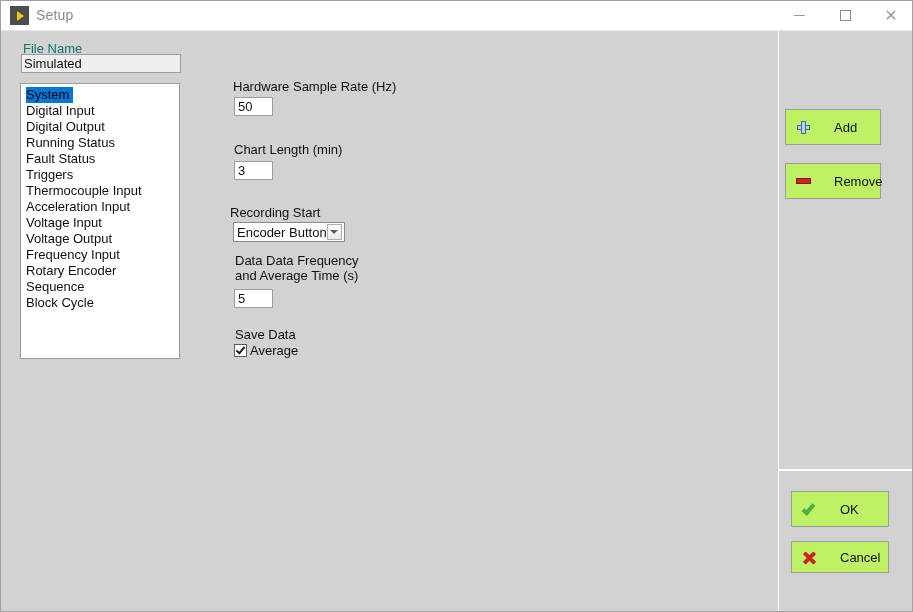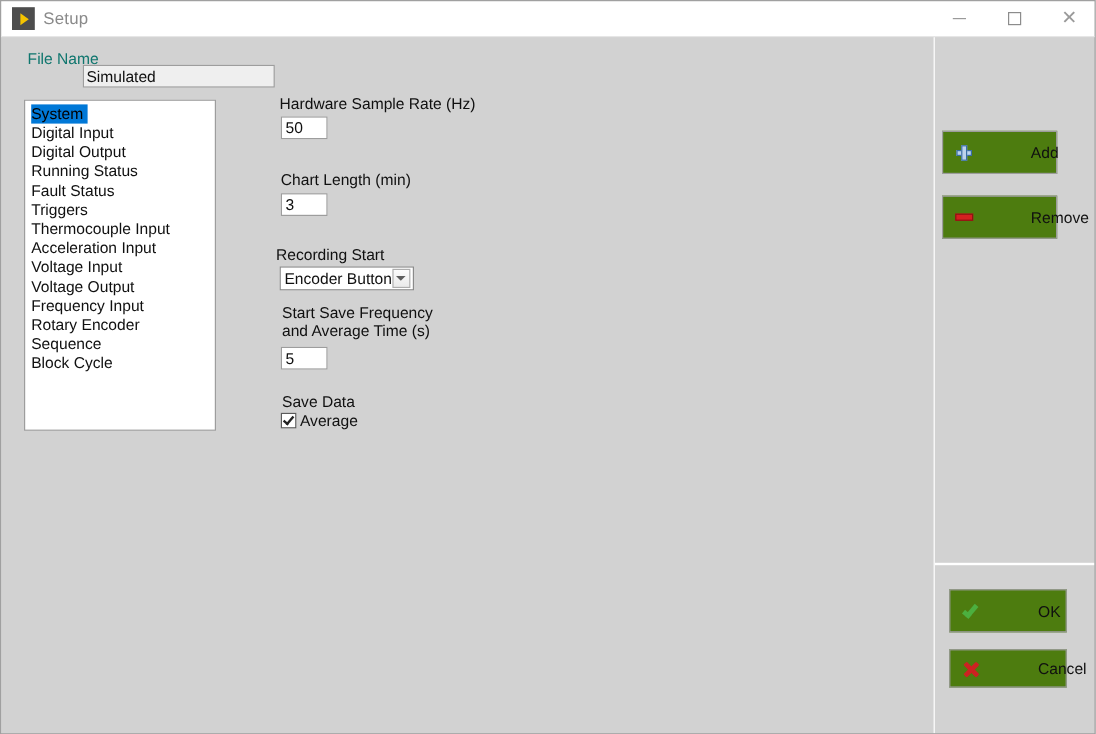--- a/index.html
+++ b/index.html
@@ -111,21 +111,20 @@
     left: 20px; top: 23px;
     width: 160px; height: 19px;
     background: #efefef;
     border: 1px solid #9d9d9d;
     box-sizing: border-box;
     font-family: "Liberation Sans", sans-serif;
     font-size: 13px;
     color: #101010;
     padding: 0 2px;
     line-height: 17px;
-    margin-left: 48px;
   }
   .listbox {
     position: absolute;
     left: 19px; top: 52px;
     width: 160px; height: 276px;
     background: #ffffff;
     border: 1px solid #9d9d9d;
     box-sizing: border-box;
     padding: 3px 0 0 0;
     overflow: hidden;
@@ -237,28 +236,27 @@
     background: #ffffff;
   }
   .hsep {
     position: absolute;
     left: 778px; top: 438px;
     width: 133px; height: 2px;
     background: #ffffff;
   }
   .side-btn {
     position: absolute;
-    background: #4d7c0f;
+    background: #bef264;
     border: 1px solid #9c9c9c;
     box-sizing: border-box;
     display: flex;
     align-items: center;
     font-size: 13px;
     color: #101010;
-    gap: 25px;
   }
   .side-btn .btn-icon {
     width: 34px;
     display: flex;
     align-items: center;
     justify-content: center;
     flex: none;
   }
   .side-btn .btn-label {
     flex: 1;
@@ -369,21 +367,21 @@
     <div class="numbox" style="left:233px; top:130px; width:39px;">3</div>
 
     <div class="field-label" style="left:229px; top:174px;">Recording Start</div>
     <div class="combo">
       <div class="combo-text">Encoder Button</div>
       <div class="combo-btn">
         <div class="chev"></div>
       </div>
     </div>
 
-    <div class="field-label" style="left:234px; top:222px;">Start Save Frequency</div>
+    <div class="field-label" style="left:234px; top:222px;">Data Data Frequency</div>
     <div class="field-label" style="left:234px; top:237px;">and Average Time (s)</div>
     <div class="numbox" style="left:233px; top:258px; width:39px;">5</div>
 
     <div class="field-label" style="left:234px; top:296px;">Save Data</div>
     <div class="checkbox-row">
       <div class="checkbox">
         <div class="tick"></div>
       </div>
       <div class="checkbox-label">Average</div>
     </div>

